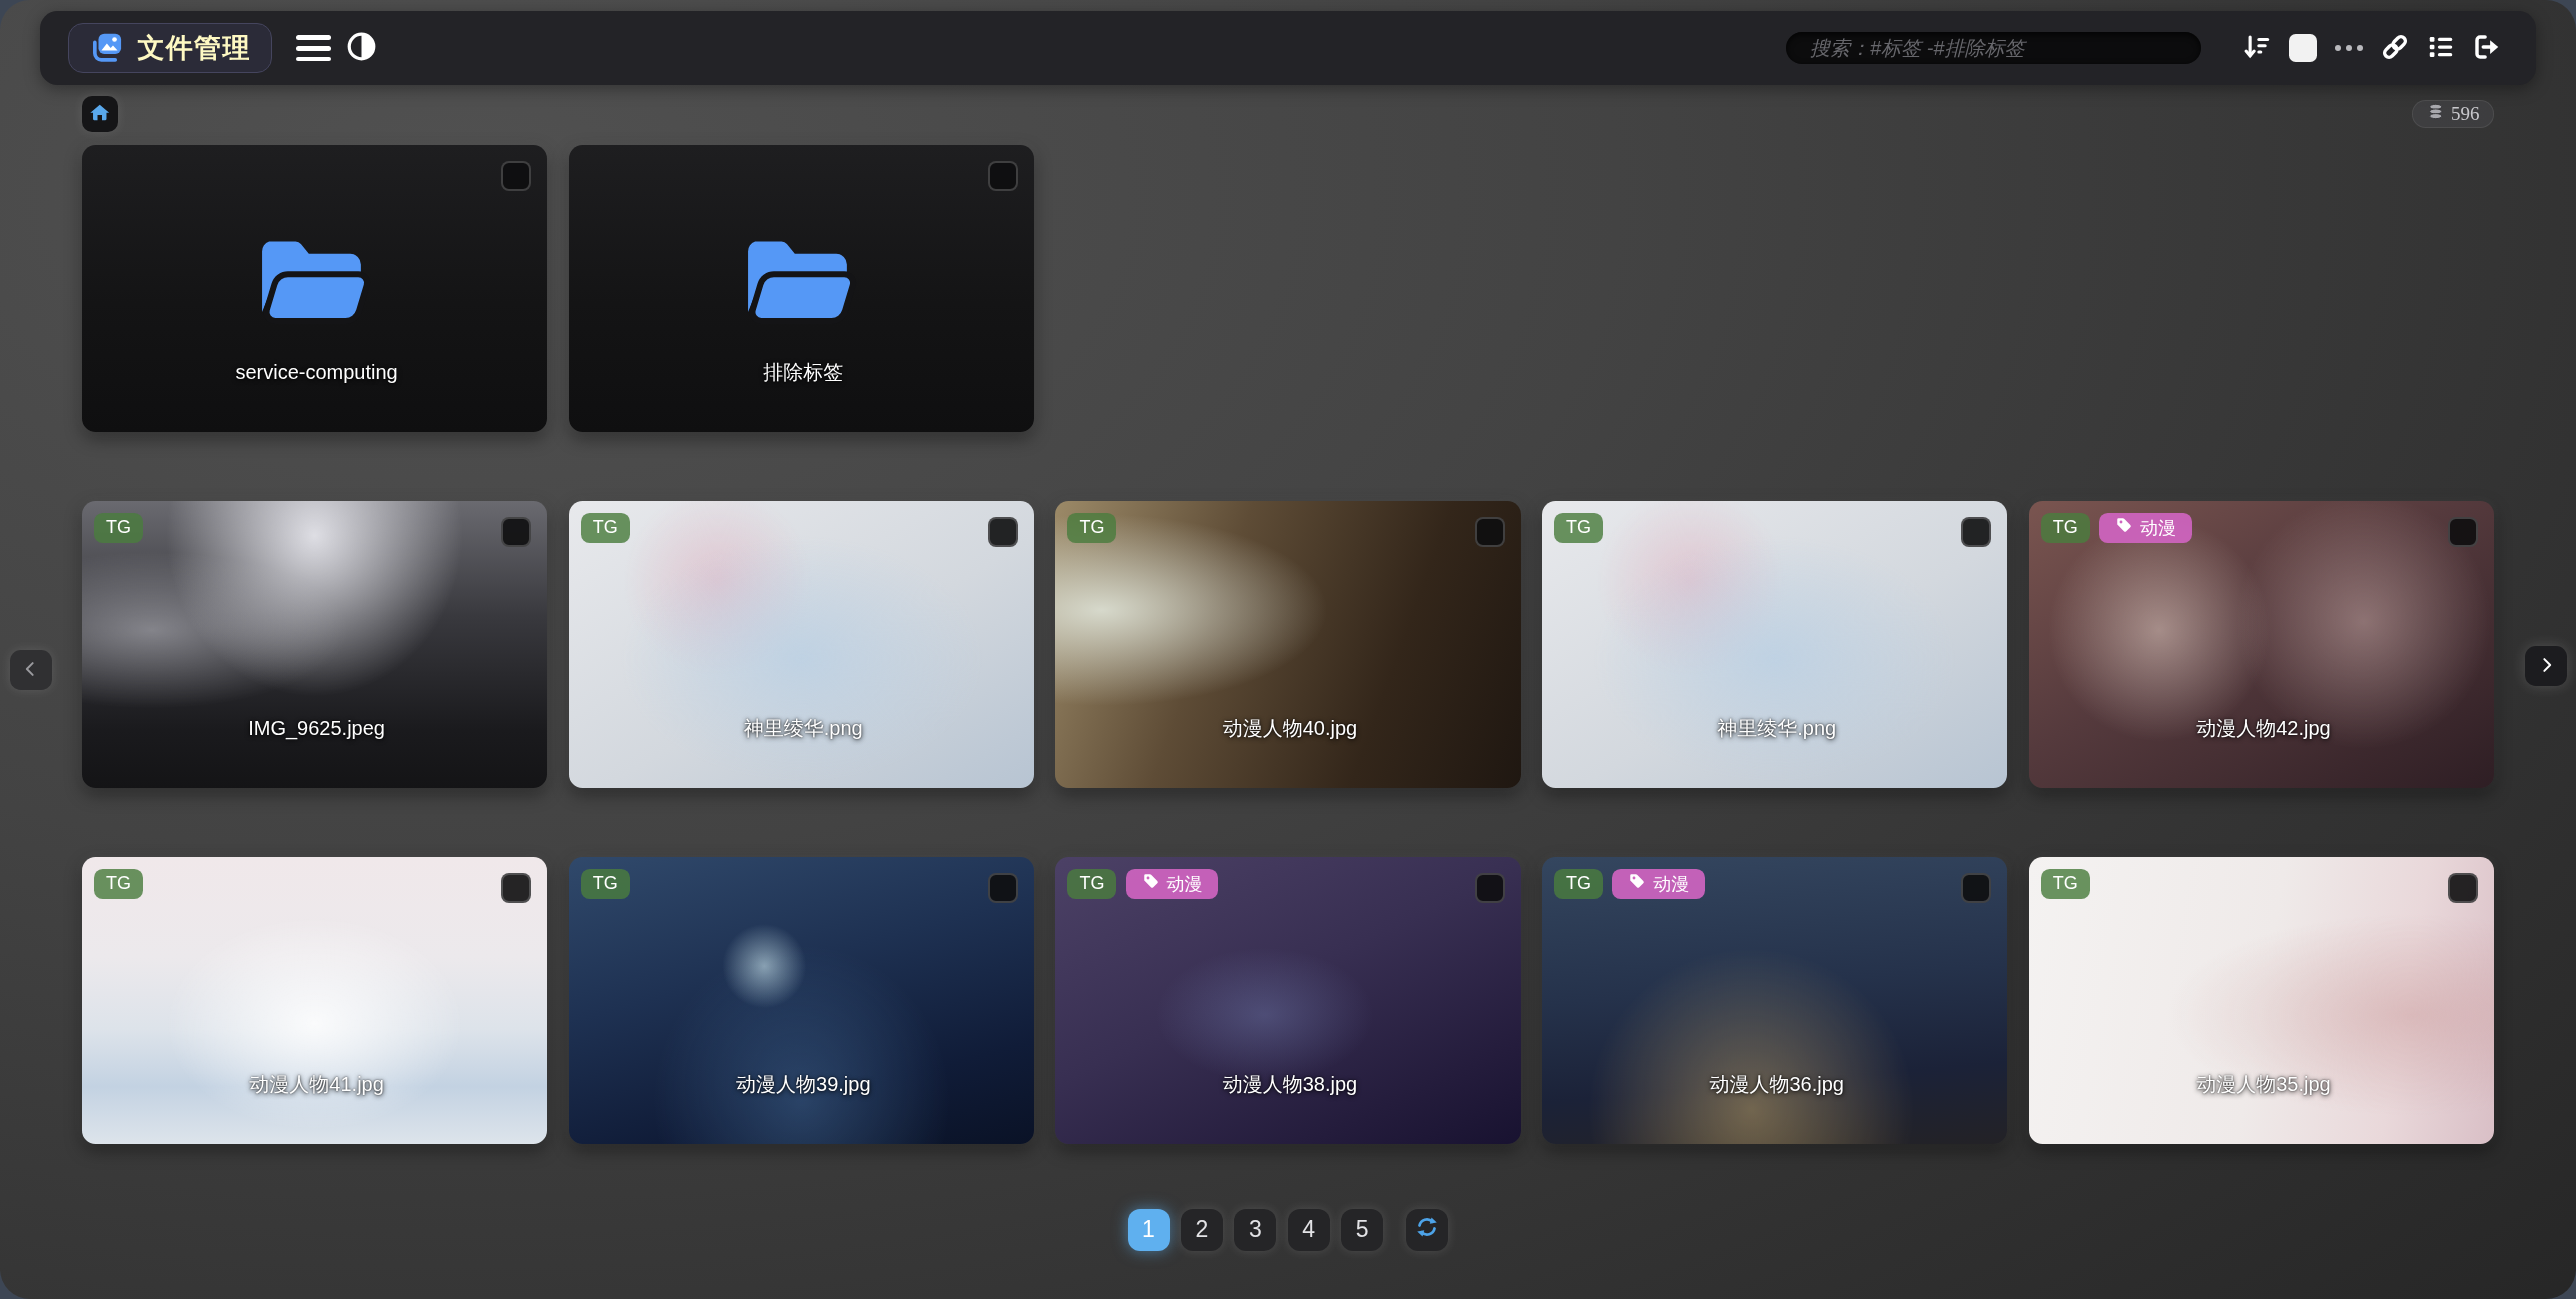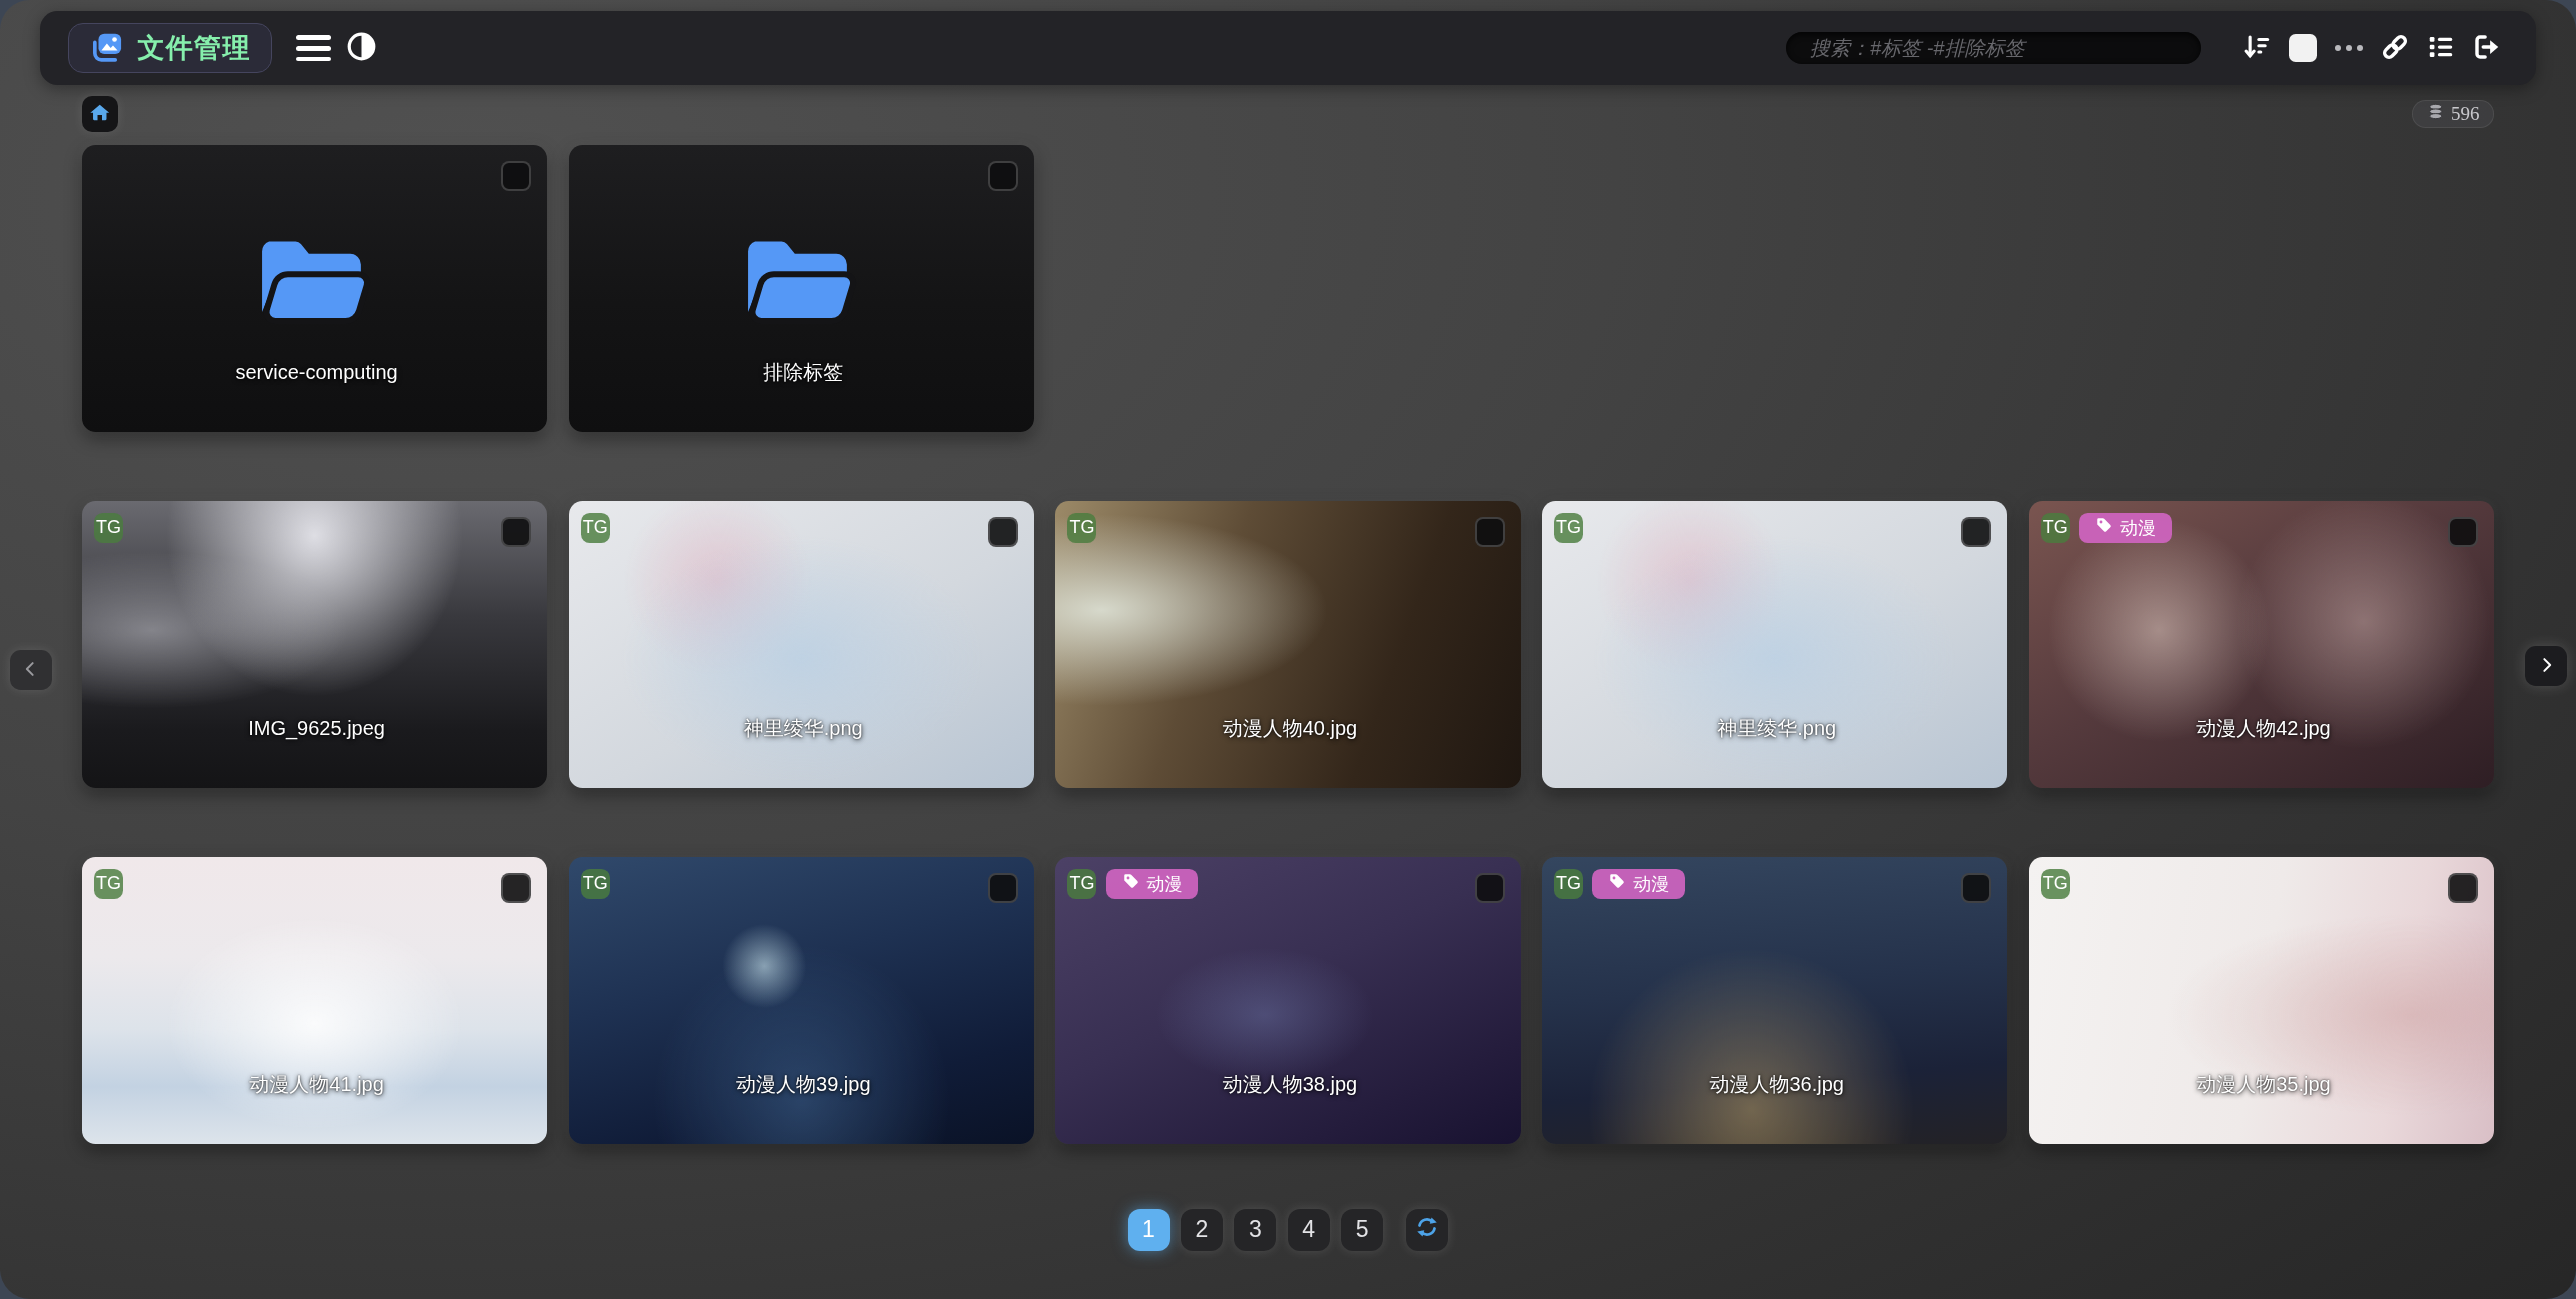--- a/index.html
+++ b/index.html
@@ -5,21 +5,21 @@
   html,body{margin:0;padding:0;background:#3d4654;font-family:"Liberation Sans","DejaVu Sans",sans-serif;}
   body{width:2576px;height:1299px;overflow:hidden;position:relative;}
   .page{position:absolute;inset:0;border-radius:30px;
         background:radial-gradient(140% 160% at 18% 15%, #515151 0%, #434343 32%, #333333 58%, #262626 80%, #202020 100%);}
   
   .header{height:74px;margin:11.4px 40px 0;border-radius:17.5px;background:#232327;
           display:flex;align-items:center;padding:0 28px;box-shadow:0 4px 16px rgba(0,0,0,.35);}
   .logo-pill{display:flex;align-items:center;gap:13.5px;height:48px;padding:0 20px;border-radius:15px;
              background:#2b2b38;border:1.3px solid #45455e;cursor:pointer;}
   .logo-pill svg{width:35px;height:35px;}
-  .app-title{color:#86efac;font-size:27px;font-weight:700;letter-spacing:1.3px;}
+  .app-title{color:#fef9c3;font-size:27px;font-weight:700;letter-spacing:1.3px;}
   .hbtn{background:none;border:none;cursor:pointer;display:flex;align-items:center;justify-content:center;
         width:48px;height:48px;padding:0;}
   .menu-bars{display:flex;flex-direction:column;gap:6px;}
   .menu-bars i{display:block;width:35px;height:4.7px;border-radius:2.7px;background:#fff;}
   .spacer{flex:1;}
   .search{width:415px;height:32px;border-radius:25px;background:#0c0c0d;display:flex;align-items:center;
           box-shadow:inset 0 2px 6.7px rgba(0,0,0,.8);margin-right:31px;}
   .search input{flex:1;background:transparent;border:none;outline:none;color:#ddd;font-size:20px;
                 padding:0 24px;font-family:inherit;}
   .search input::placeholder{color:#67676c;font-style:italic;}
@@ -45,21 +45,21 @@
   .card{position:relative;height:287px;border-radius:13.5px;overflow:hidden;cursor:pointer;
         box-shadow:0 6.7px 17.5px rgba(0,0,0,.38), 0 0 10.8px rgba(255,255,255,.07);}
   .card-bg{position:absolute;inset:0;background:linear-gradient(180deg,#1e1e20 0%,#141415 55%,#0f0f10 100%);}
   .card-name{position:absolute;left:4px;right:0;top:79%;transform:translateY(-50%);text-align:center;
              color:#fff;font-size:20px;text-shadow:0 1.3px 5.4px rgba(0,0,0,.9),0 0 2px rgba(0,0,0,.7);}
   .folder-ico{position:absolute;left:50%;top:50%;transform:translate(-50%,-58%);width:120px;height:96px;}
   .checkbox{position:absolute;top:16px;right:16px;width:30px;height:30px;border-radius:8px;
             background:rgba(14,14,15,.9);border:2px solid rgba(255,255,255,.2);box-sizing:border-box;}
   .badges{position:absolute;top:12px;left:12px;display:flex;gap:9.4px;align-items:center;}
   .badge{height:30px;border-radius:8.7px;display:flex;align-items:center;color:#fff;font-size:18px;}
-  .badge-tg{background:rgba(74,124,62,.82);padding:0 2px;}
+  .badge-tg{background:rgba(74,124,62,.82);padding:0 12px;}
   .badge-tag{background:rgba(207,100,192,.92);padding:0 16px;gap:6.7px;}
   .badge-tag svg{width:18px;height:18px;}
   
   .pagination{margin-top:65px;display:flex;justify-content:center;align-items:center;gap:11.4px;}
   .page-buttons{display:flex;gap:11.4px;}
   .pg{width:42px;height:42px;border-radius:12px;border:none;cursor:pointer;background:#252527;
       color:#e3e3e6;font-size:23px;font-family:inherit;display:flex;align-items:center;justify-content:center;
       box-shadow:0 0 10.8px rgba(255,255,255,.13);}
   .pg.active{background:#5fb0ef;color:#fff;box-shadow:0 0 15px rgba(95,176,239,.55);}
   .pg.refresh{margin-left:12px;}

